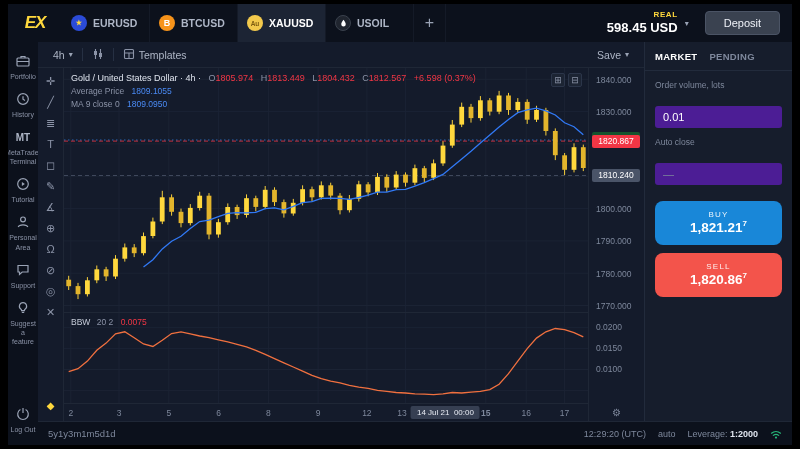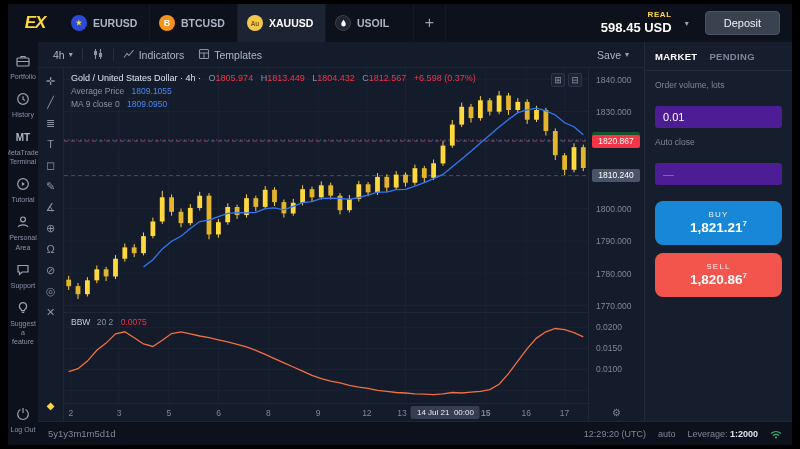--- a/index.html
+++ b/index.html
@@ -17,21 +17,21 @@
   .tab.active{background:#1c2434}
   .flag{width:16px;height:16px;border-radius:50%;display:flex;align-items:center;justify-content:center;flex:none;font-weight:bold}
   .flag-eu{background:#2b4bd7;color:#ffd83d;font-size:7px}
   .flag-btc{background:#f7931a;color:#fff;font-size:9px}
   .flag-xau{background:#f2c94c;color:#7c5b10;font-size:6.5px}
   .flag-oil{background:#20252f;border:1px solid #3a414d}
   .tab-label{font-size:10.5px;font-weight:bold;color:#aeb6c6;white-space:nowrap}
   .tab.active .tab-label{color:#fff}
   .tab-add{width:32px;display:flex;align-items:center;justify-content:center;color:#9aa3b5;font-size:16px;border-right:1px solid #141a27}
   .hdr-right{margin-left:auto;display:flex;align-items:center;gap:16px;padding-right:12px}
-  .account{display:flex;align-items:center;gap:13px}
+  .account{display:flex;align-items:center;gap:7px}
   .acct-col{text-align:right;line-height:1.2}
   .acct-badge{color:#ffd83d;font-size:8px;font-weight:bold;letter-spacing:.6px}
   .acct-balance{color:#fff;font-size:13px;font-weight:bold;white-space:nowrap}
   .caret{color:#9aa3b5;font-size:8px}
   .deposit-btn{background:#3a4250;border:1px solid #4b5465;color:#eef1f7;font-size:11px;padding:5px 18px;border-radius:4px;cursor:default;white-space:nowrap}
 
   
   .middle{flex:1;display:flex;min-height:0}
   .sidebar{width:30px;background:#0c111c;display:flex;flex-direction:column;align-items:center;padding-top:6px;flex:none}
   .side-item{width:100%;display:flex;flex-direction:column;align-items:center;gap:3px;padding:5px 2px;cursor:default}
@@ -238,26 +238,20 @@
             </div>
             <div class="tb-sep"></div>
             <div class="tb-item">
               <span><svg width="12" height="12" viewBox="0 0 12 12">
                     <path d="M3.5 1v10M8.5 1v10"></path>
                     <rect x="2" y="3" width="3" height="4" fill="#8b93a7" stroke="none"></rect>
                     <rect x="7" y="5" width="3" height="4" fill="#8b93a7" stroke="none"></rect>
                   </svg></span>
             </div>
             <div class="tb-sep"></div>
-            <div class="tb-item">
-              <span><svg width="12" height="12" viewBox="0 0 12 12">
-                    <path d="M1 9.5l3-4 2 2 4.5-5.5"></path>
-                  </svg></span>
-              <span>Indicators</span>
-            </div>
             <div class="tb-item">
               <span><svg width="12" height="12" viewBox="0 0 12 12">
                     <rect x="1.5" y="1.5" width="9" height="9" rx="1"></rect>
                     <path d="M1.5 5h9M6 5v5.5"></path>
                   </svg></span>
               <span>Templates</span>
             </div>
             <div class="tb-right">
               <div class="tb-item">
                 <span>Save</span>

